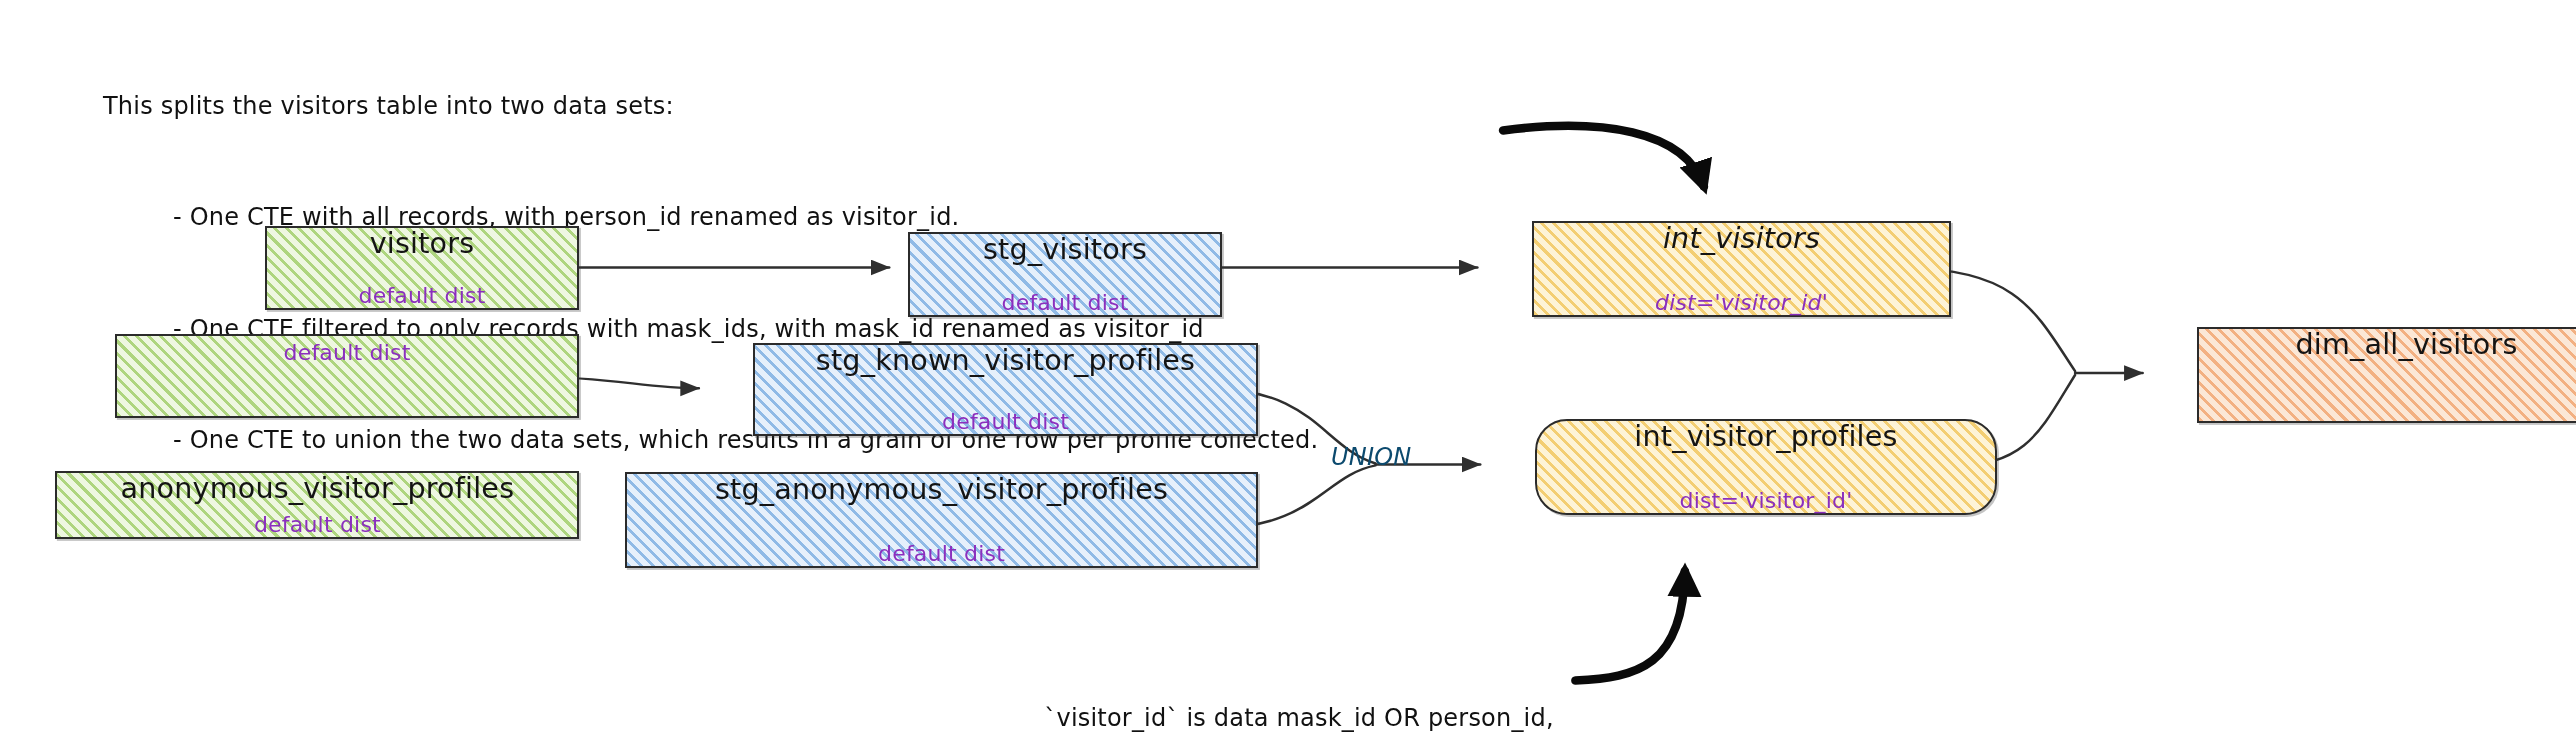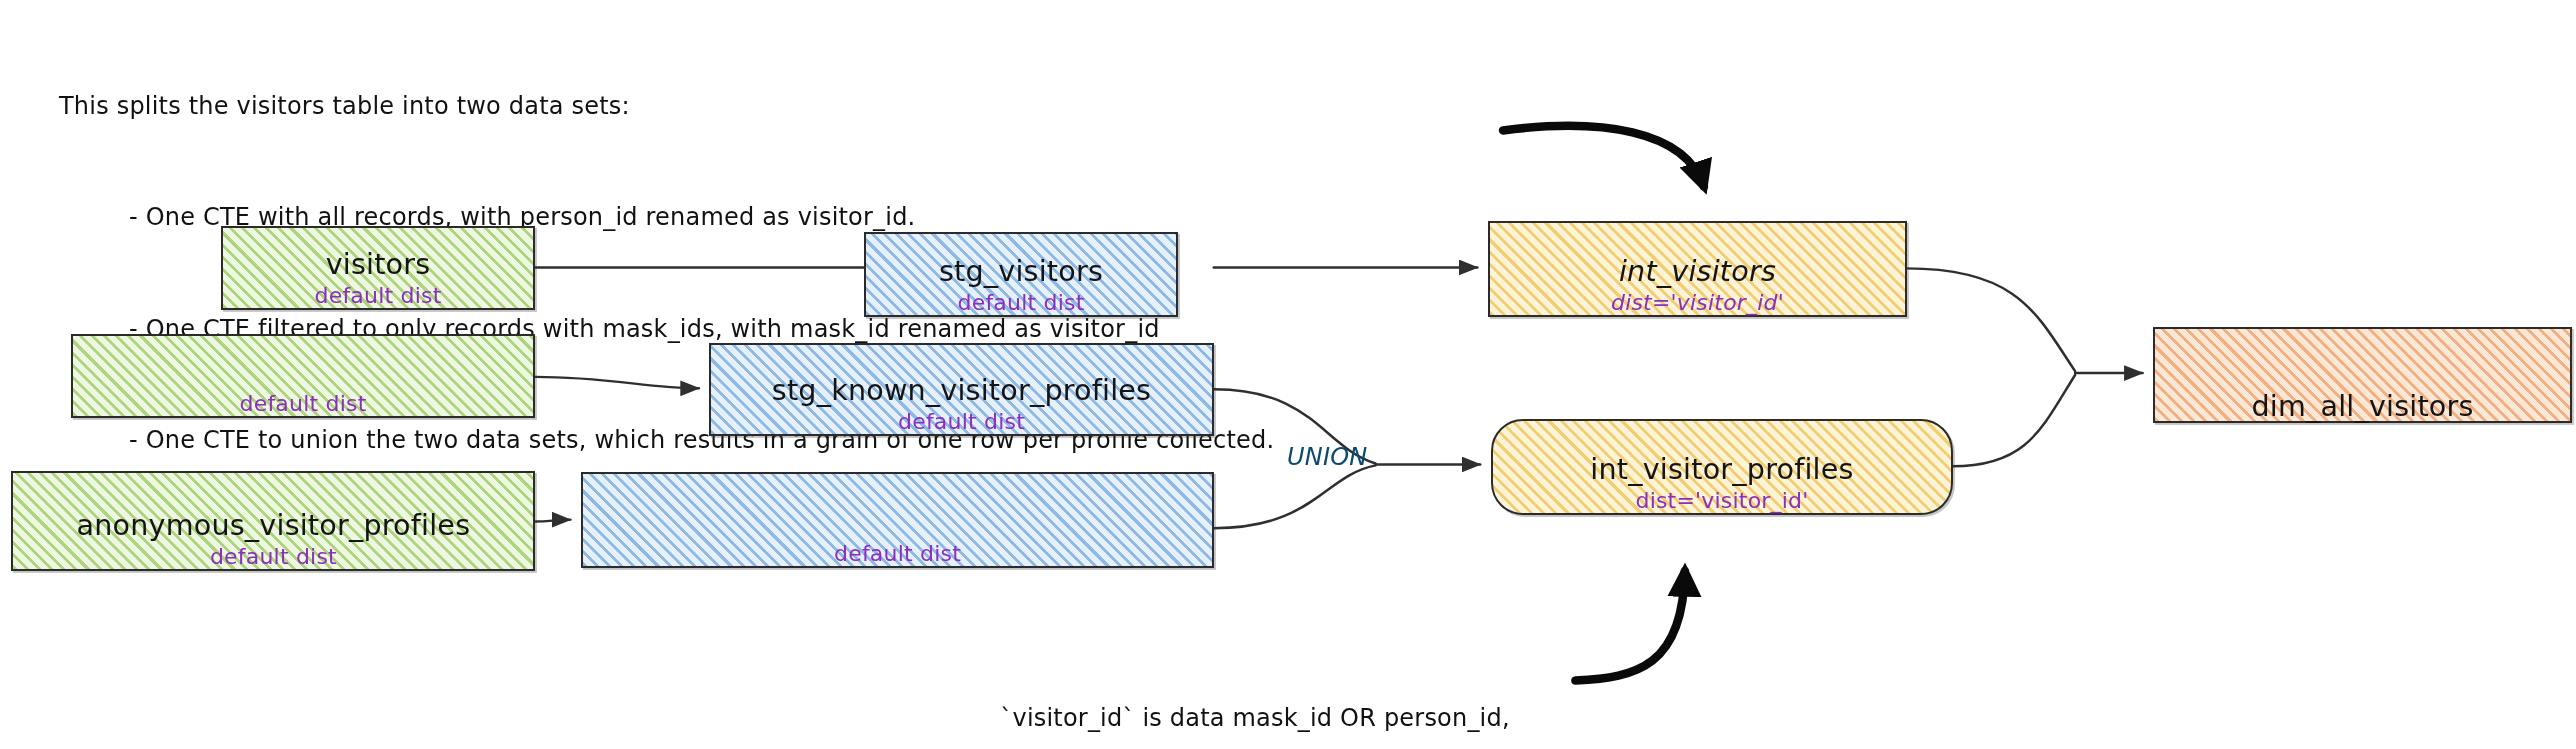--- a/index.html
+++ b/index.html
@@ -15,40 +15,41 @@
     width: 2576px;
     height: 749px;
     background: #ffffff;
     overflow: hidden;
   }
   
   .hand {
     font-family: "DejaVu Sans", sans-serif;
     color: #000000;
     letter-spacing: 0.2px;
+    margin-left: 44px;
   }
   .note-block {
     position: absolute;
     white-space: pre;
     line-height: 1.55;
     font-size: 24px;
     color: #111111;
   }
   .note-line { display: block; }
   .indent { padding-left: 70px; }
 
   
   .node {
     position: absolute;
     box-sizing: border-box;
     border: 2.3px solid #2b2b2b;
     display: flex;
     flex-direction: column;
     align-items: center;
-    justify-content: flex-end;
+    justify-content: space-between;
     text-align: center;
     box-shadow: 1.9px 1.9px 0 rgba(60,60,60,0.30);
   }
   .node .title {
     font-size: 28.6px;
     color: #141414;
     line-height: 1.05;
     white-space: nowrap;
   }
   .node .sub {
@@ -180,36 +181,37 @@
 
   <div class="node fill-green hand" style="left:221px; top:226px; width:314px; height:84px;">
     <div class="title">visitors</div>
     <div class="sub">default dist</div>
   </div>
 
   <div class="node fill-green hand" style="left:71px; top:334px; width:464px; height:84px;">
     <div class="sub">default dist</div>
   </div>
 
-  <div class="node fill-green hand" style="left:11.4px; top:471px; width:524px; height:100px;">
+  <div class="node fill-green hand" style="left:11.4px; top:471px; width:524px; height:68px;">
     <div class="title">anonymous_visitor_profiles</div>
     <div class="sub">default dist</div>
   </div>
 
   <div class="node fill-blue hand" style="left:864px; top:232px; width:314px; height:85px;">
     <div class="title">stg_visitors</div>
     <div class="sub">default dist</div>
   </div>
 
   <div class="node fill-blue hand" style="left:709px; top:343px; width:505px; height:93px;">
     <div class="title">stg_known_visitor_profiles</div>
     <div class="sub">default dist</div>
   </div>
 
   <div class="node fill-blue hand" style="left:581px; top:472px; width:633px; height:96px;">
+    <div class="title">stg_anonymous_visitor_profiles</div>
     <div class="sub">default dist</div>
   </div>
 
   <div class="node fill-yellow hand" style="left:1488px; top:221px; width:419px; height:96px;font-style:italic;">
     <div class="title">int_visitors</div>
     <div class="sub">dist='visitor_id'</div>
   </div>
 
   <div class="node fill-yellow hand" style="left:1491px; top:419px; width:462px; height:96px;border-radius:32px;">
     <div class="title">int_visitor_profiles</div>

